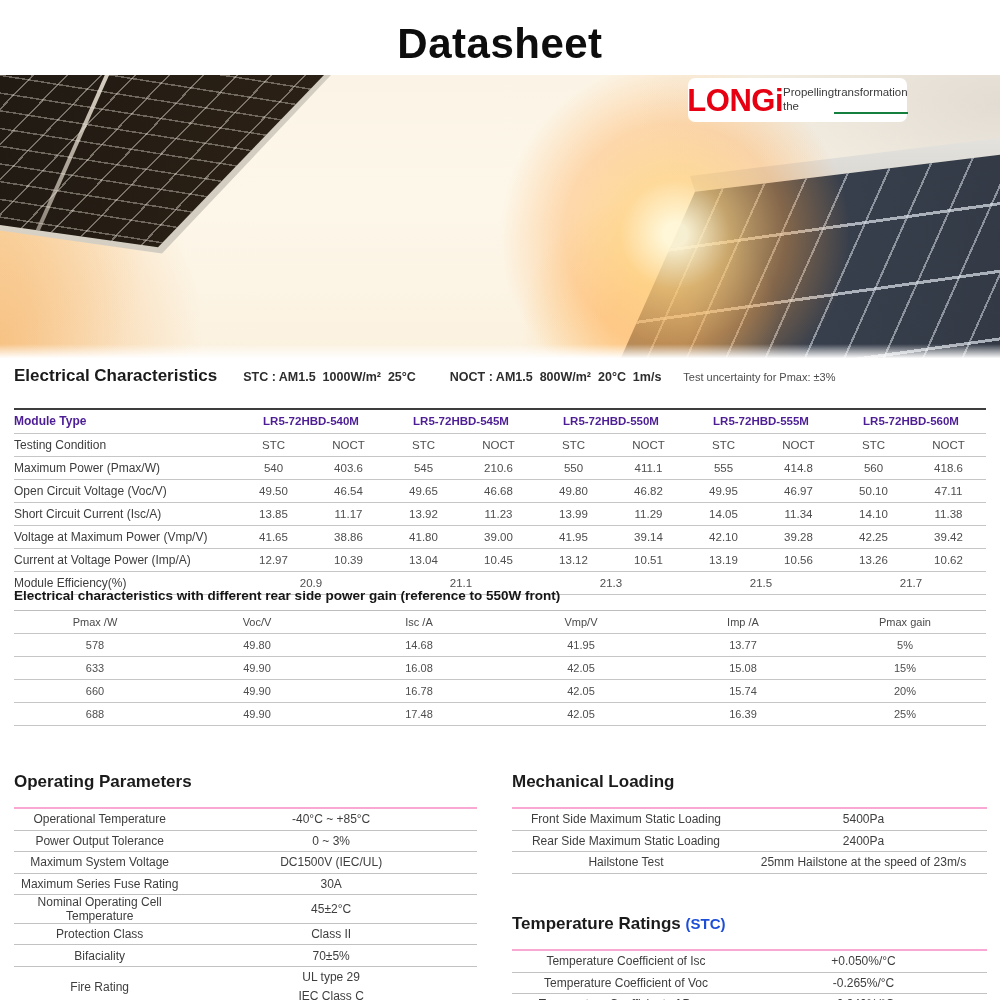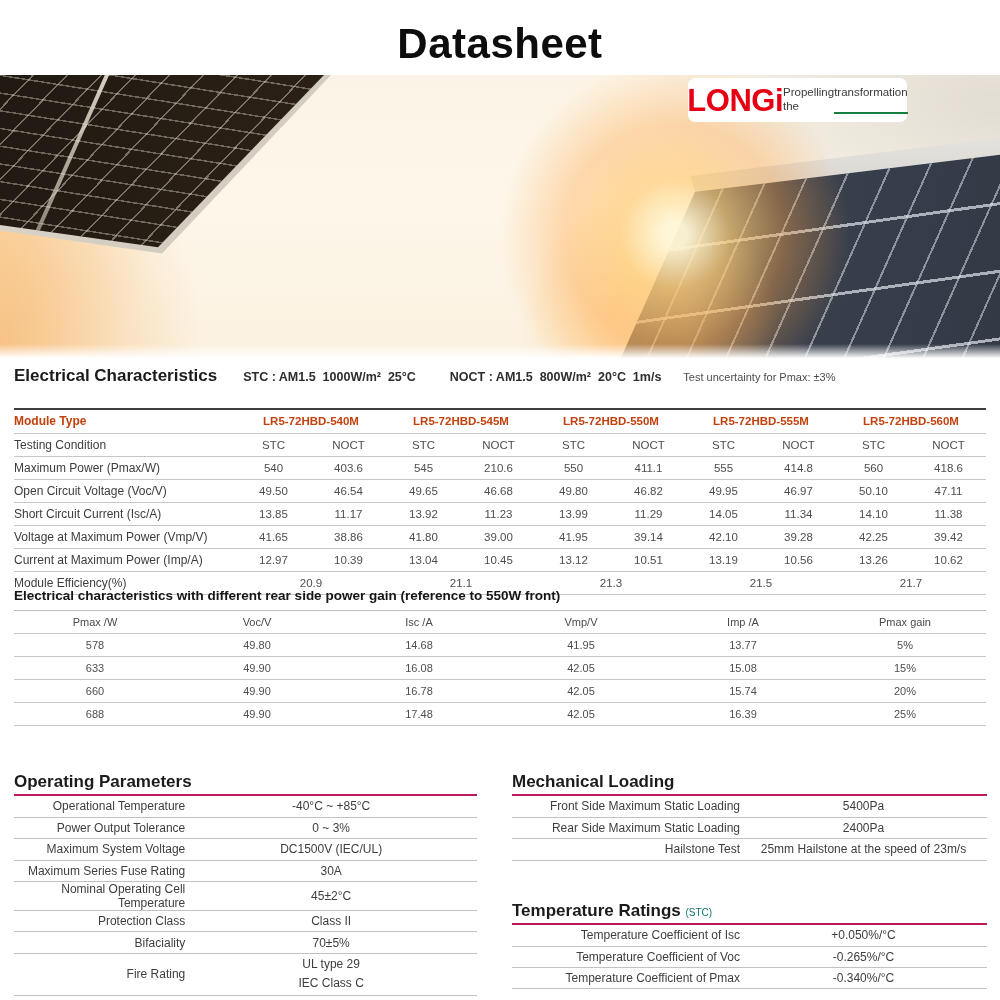--- a/index.html
+++ b/index.html
@@ -60,39 +60,39 @@
   
   .section-elec { position:absolute; top:366px; left:14px; width:972px; }
   .elec-head { display:flex; align-items:baseline; border-bottom:2px solid #3d3d3d; padding-bottom:22px; }
   .eh-title { font-size:17px; font-weight:700; color:#1b1b1b; }
   .eh-cond { font-size:12.5px; font-weight:600; color:#2d2d2d; white-space:pre; margin-left:26px; }
   .eh-cond + .eh-cond { margin-left:34px; }
   .eh-note { font-size:11px; color:#4c4c4c; margin-left:22px;text-align:center; }
   .elec-table td { border-bottom:1px solid #c6c6c6; height:23px; font-size:11.5px;
     color:#4e4e4e; text-align:center; padding:0; overflow:hidden; }
   .elec-table td.lbl { text-align:left; font-size:12px; color:#3d3d3d; }
-  .elec-table tr.r-module td { font-weight:600; color:#c2410c; }
+  .elec-table tr.r-module td { font-weight:600; color:#4c1d95; }
 
   
   .section-rear { position:absolute; top:588px; left:14px; width:972px; }
   .rear-title { font-size:13.5px; font-weight:700; color:#161616; }
   .rear-table { margin-top:7px; border-top:1px solid #bdbdbd; }
   .rear-table td { border-bottom:1px solid #c6c6c6; height:23px; font-size:11px;
     color:#4e4e4e; text-align:center; padding:0; }
   .rear-table tr.hdr td { color:#4a4a4a; }
 
   
   .block-left  { position:absolute; top:772px; left:14px;  width:463px; }
   .block-right { position:absolute; top:772px; left:512px; width:475px; }
-  .blk-head { font-size:17px; font-weight:700; color:#1b1b1b; padding-bottom:2px;
-    border-bottom:2px solid #be185d; }
-  .blk-head .suffix { font-weight:400; font-size:10px; color:#0f766e; }
+  .blk-head { font-size:17px; font-weight:700; color:#1b1b1b; padding-bottom:15px;
+    border-bottom:2px solid #f9a8d4; }
+  .blk-head .suffix { font-weight:700; font-size:15px; color:#1d4ed8; }
   .kv-table td { border-bottom:1px solid #c2c2c2; font-size:12px; color:#3e3e3e;
     height:21.4px; padding:0; }
-  .kv-table td.k { text-align:right; }
+  .kv-table td.k { text-align:center; }
   .kv-table td.v { text-align:center; }
   .kv-table td.v2 { text-align:center; height:42px; line-height:1.6; }
   .col-k-l { width:37%; } .col-v-l { width:63%; }
   .col-k-r { width:48%; } .col-v-r { width:52%; }
   .temp-block { margin-top:40px; }
 </style>
 </head>
 <body>
 
 <div class="sheet">
@@ -207,21 +207,21 @@
         <td>41.80</td>
         <td>39.00</td>
         <td>41.95</td>
         <td>39.14</td>
         <td>42.10</td>
         <td>39.28</td>
         <td>42.25</td>
         <td>39.42</td>
       </tr>
       <tr>
-        <td class="lbl">Current at Maximum Power (Imp/A)</td>
+        <td class="lbl">Current at Voltage Power (Imp/A)</td>
         <td>12.97</td>
         <td>10.39</td>
         <td>13.04</td>
         <td>10.45</td>
         <td>13.12</td>
         <td>10.51</td>
         <td>13.19</td>
         <td>10.56</td>
         <td>13.26</td>
         <td>10.62</td>

